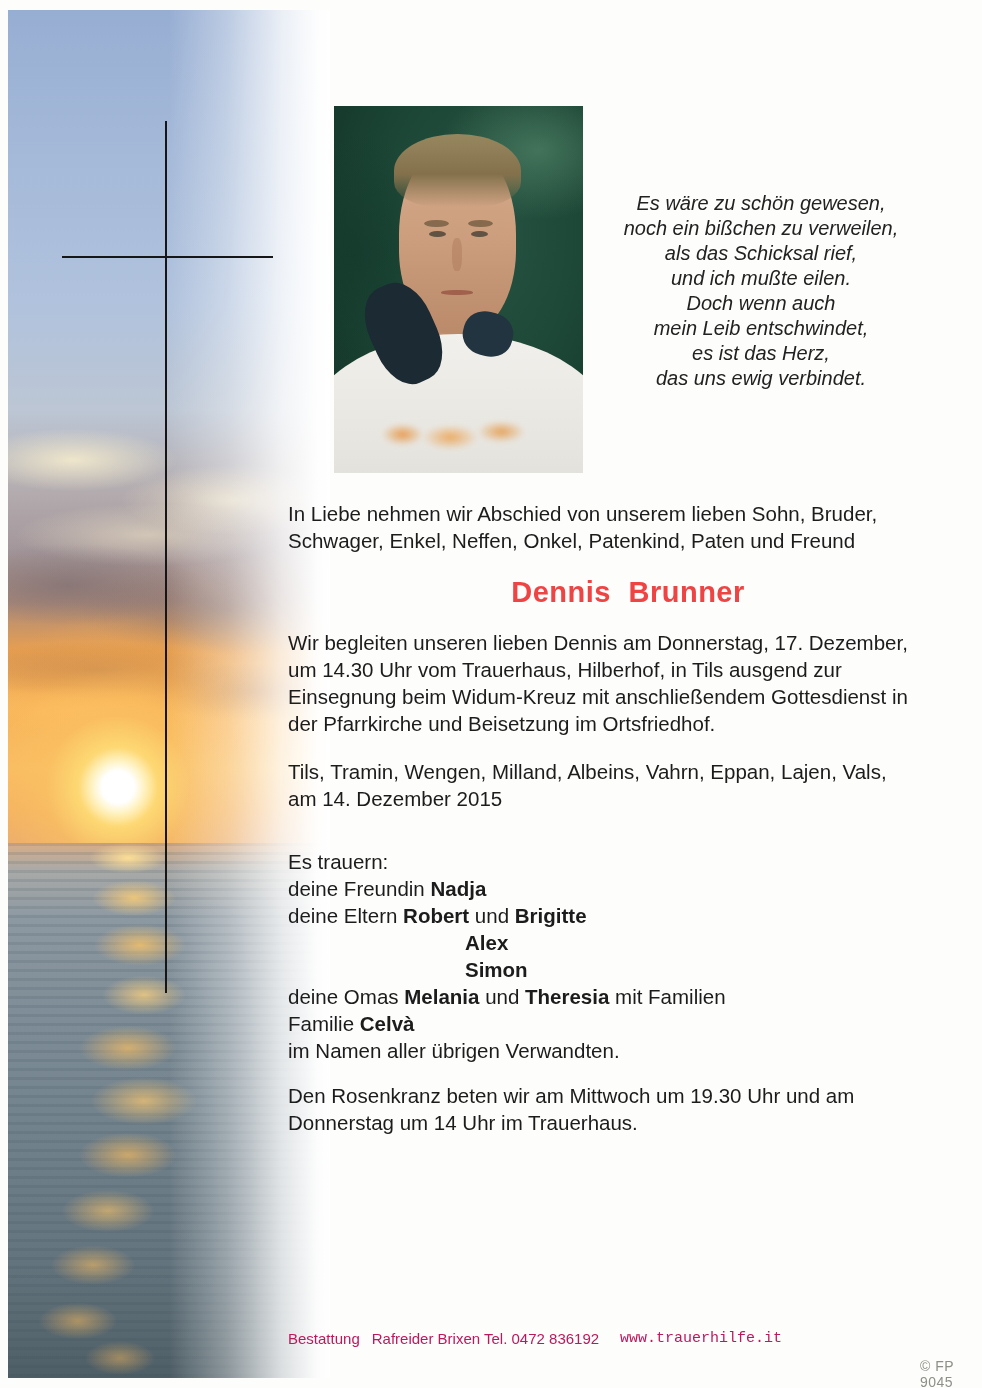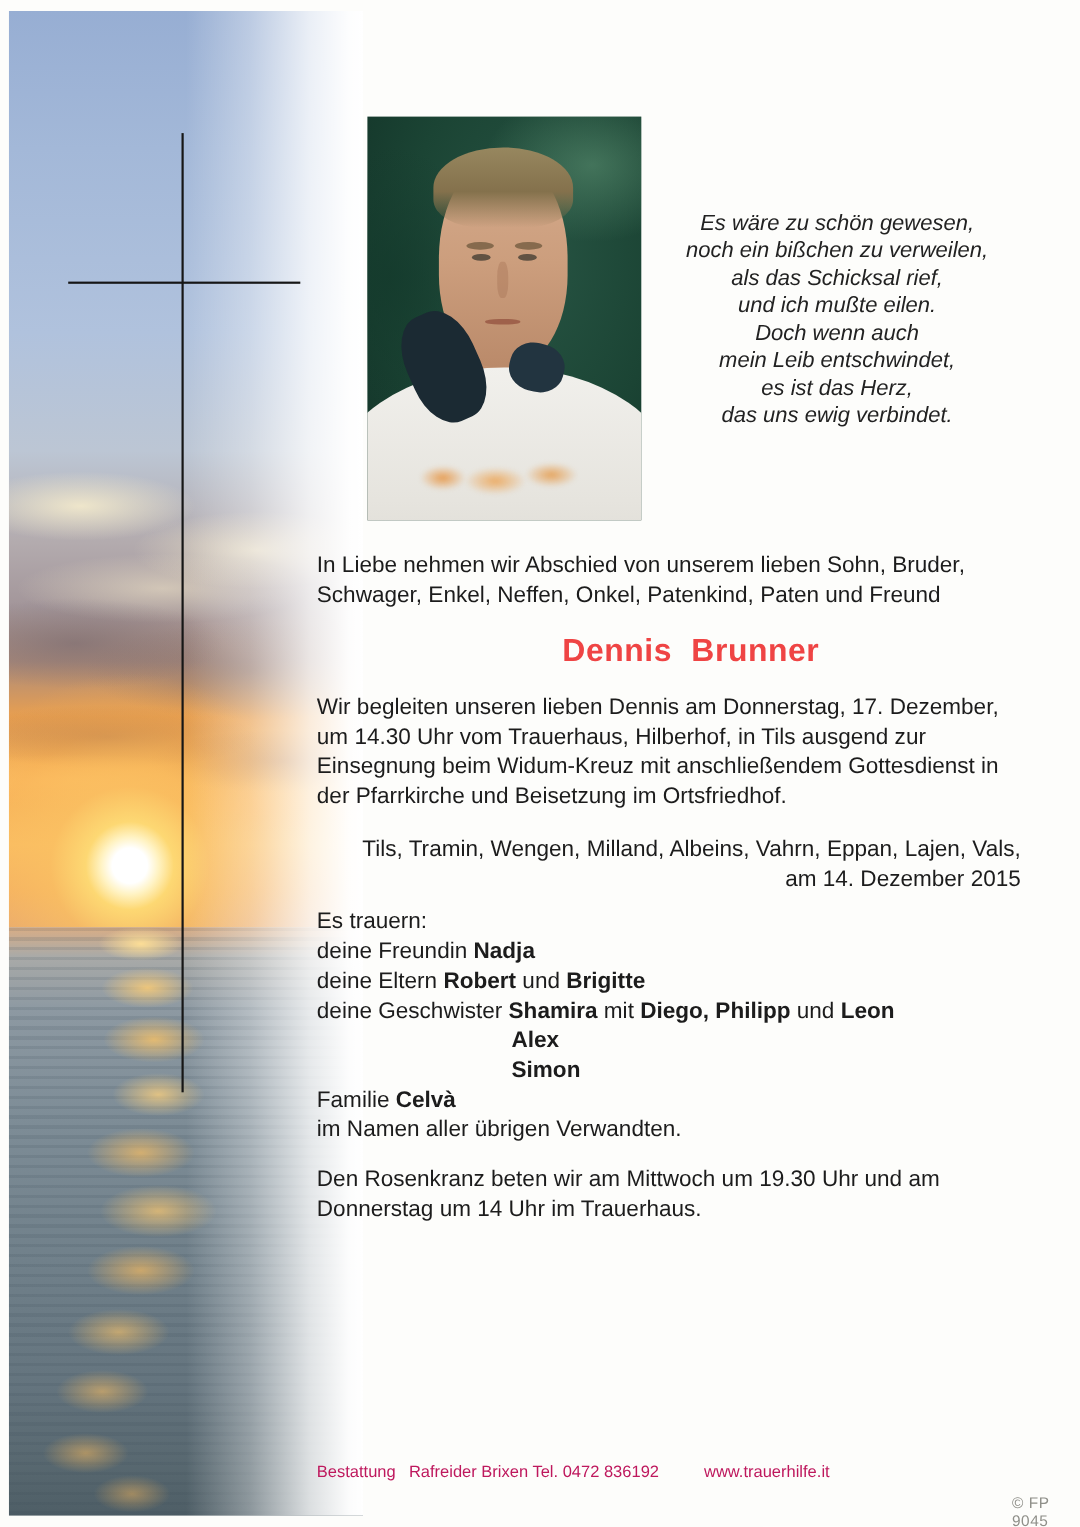--- a/index.html
+++ b/index.html
@@ -83,29 +83,29 @@
     position:absolute;left:600px;top:191px;width:322px;
     font-style:italic;font-size:20px;line-height:25px;text-align:center;color:#222;white-space:nowrap;
   }
   .column{position:absolute;left:288px;top:500px;width:640px;font-size:20.5px;line-height:27px;}
   .column .blk{white-space:nowrap;}
   .intro{margin:0;}
   .name{margin:22px 0 0 0;padding-left:58px;width:564px;text-align:center;
     font-size:29px;line-height:32px;font-weight:bold;word-spacing:9px;letter-spacing:.5px;color:#ef4444;}
   .p-death{margin-top:57px;}
   .p-funeral{margin-top:21px;}
-  .p-places{margin-top:21px;text-align:right;}
-  .mourning{margin-top:12px;}
+  .p-places{margin-top:21px;}
+  .mourning{margin-top:36px;}
   .mourner-line{white-space:nowrap;}
   .mourner-line.indent{padding-left:177px;}
   .b{font-weight:bold;}
   .p-rosary{margin-top:18px;}
   .footer{position:absolute;left:288px;top:1330px;width:660px;font-size:15px;color:#be185d;white-space:nowrap;}
   .footer .fh-detail{margin-left:12px;}
-  .footer .site{position:absolute;left:352px;top:0;}
+  .footer .site{position:absolute;left:332px;top:0;font-family:Liberation Mono, monospace;}
   .print-code{position:absolute;left:920px;top:1358px;font-size:14px;color:#8f8f89;letter-spacing:.5px;}
 </style>
 </head>
 <body>
 
 <div class="page">
 
   <div class="strip">
     <div class="sky"></div>
     <div class="sea"></div>
@@ -138,23 +138,23 @@
   <div class="column">
     <div class="blk intro">In Liebe nehmen wir Abschied von unserem lieben Sohn, Bruder,<br>Schwager, Enkel, Neffen, Onkel, Patenkind, Paten und Freund</div>
     <div class="name">Dennis Brunner</div>
     <div class="blk p-funeral">Wir begleiten unseren lieben Dennis am Donnerstag, 17. Dezember,<br>um 14.30 Uhr vom Trauerhaus, Hilberhof, in Tils ausgend zur<br>Einsegnung beim Widum-Kreuz mit anschließendem Gottesdienst in<br>der Pfarrkirche und Beisetzung im Ortsfriedhof.</div>
     <div class="blk p-places">Tils, Tramin, Wengen, Milland, Albeins, Vahrn, Eppan, Lajen, Vals,<br>am 14. Dezember 2015</div>
     <div class="mourning">
       <div class="blk">Es trauern:</div>
       <div>
           <div class="mourner-line"><span>deine Freundin </span><span class="b">Nadja</span></div>
           <div class="mourner-line"><span>deine Eltern </span><span class="b">Robert</span><span> und </span><span class="b">Brigitte</span></div>
-          <div class="mourner-line"><span>deine Geschwister </span><span class="b">Shamira</span><span> mit </span><span class="b">Diego, Philipp</span><span> und </span><span class="b">Leon</span></div>
           <div class="mourner-line indent"><span class="b">Alex</span></div>
           <div class="mourner-line indent"><span class="b">Simon</span></div>
+          <div class="mourner-line"><span>deine Omas </span><span class="b">Melania</span><span> und </span><span class="b">Theresia</span><span> mit Familien</span></div>
           <div class="mourner-line"><span>Familie </span><span class="b">Celvà</span></div>
           <div class="mourner-line"><span>im Namen aller übrigen Verwandten.</span></div>
         </div>
     </div>
     <div class="blk p-rosary">Den Rosenkranz beten wir am Mittwoch um 19.30 Uhr und am<br>Donnerstag um 14 Uhr im Trauerhaus.</div>
   </div>
 
   <div class="footer">
     <span>Bestattung</span><span class="fh-detail">Rafreider Brixen Tel. 0472 836192</span>
     <span class="site">www.trauerhilfe.it</span>

